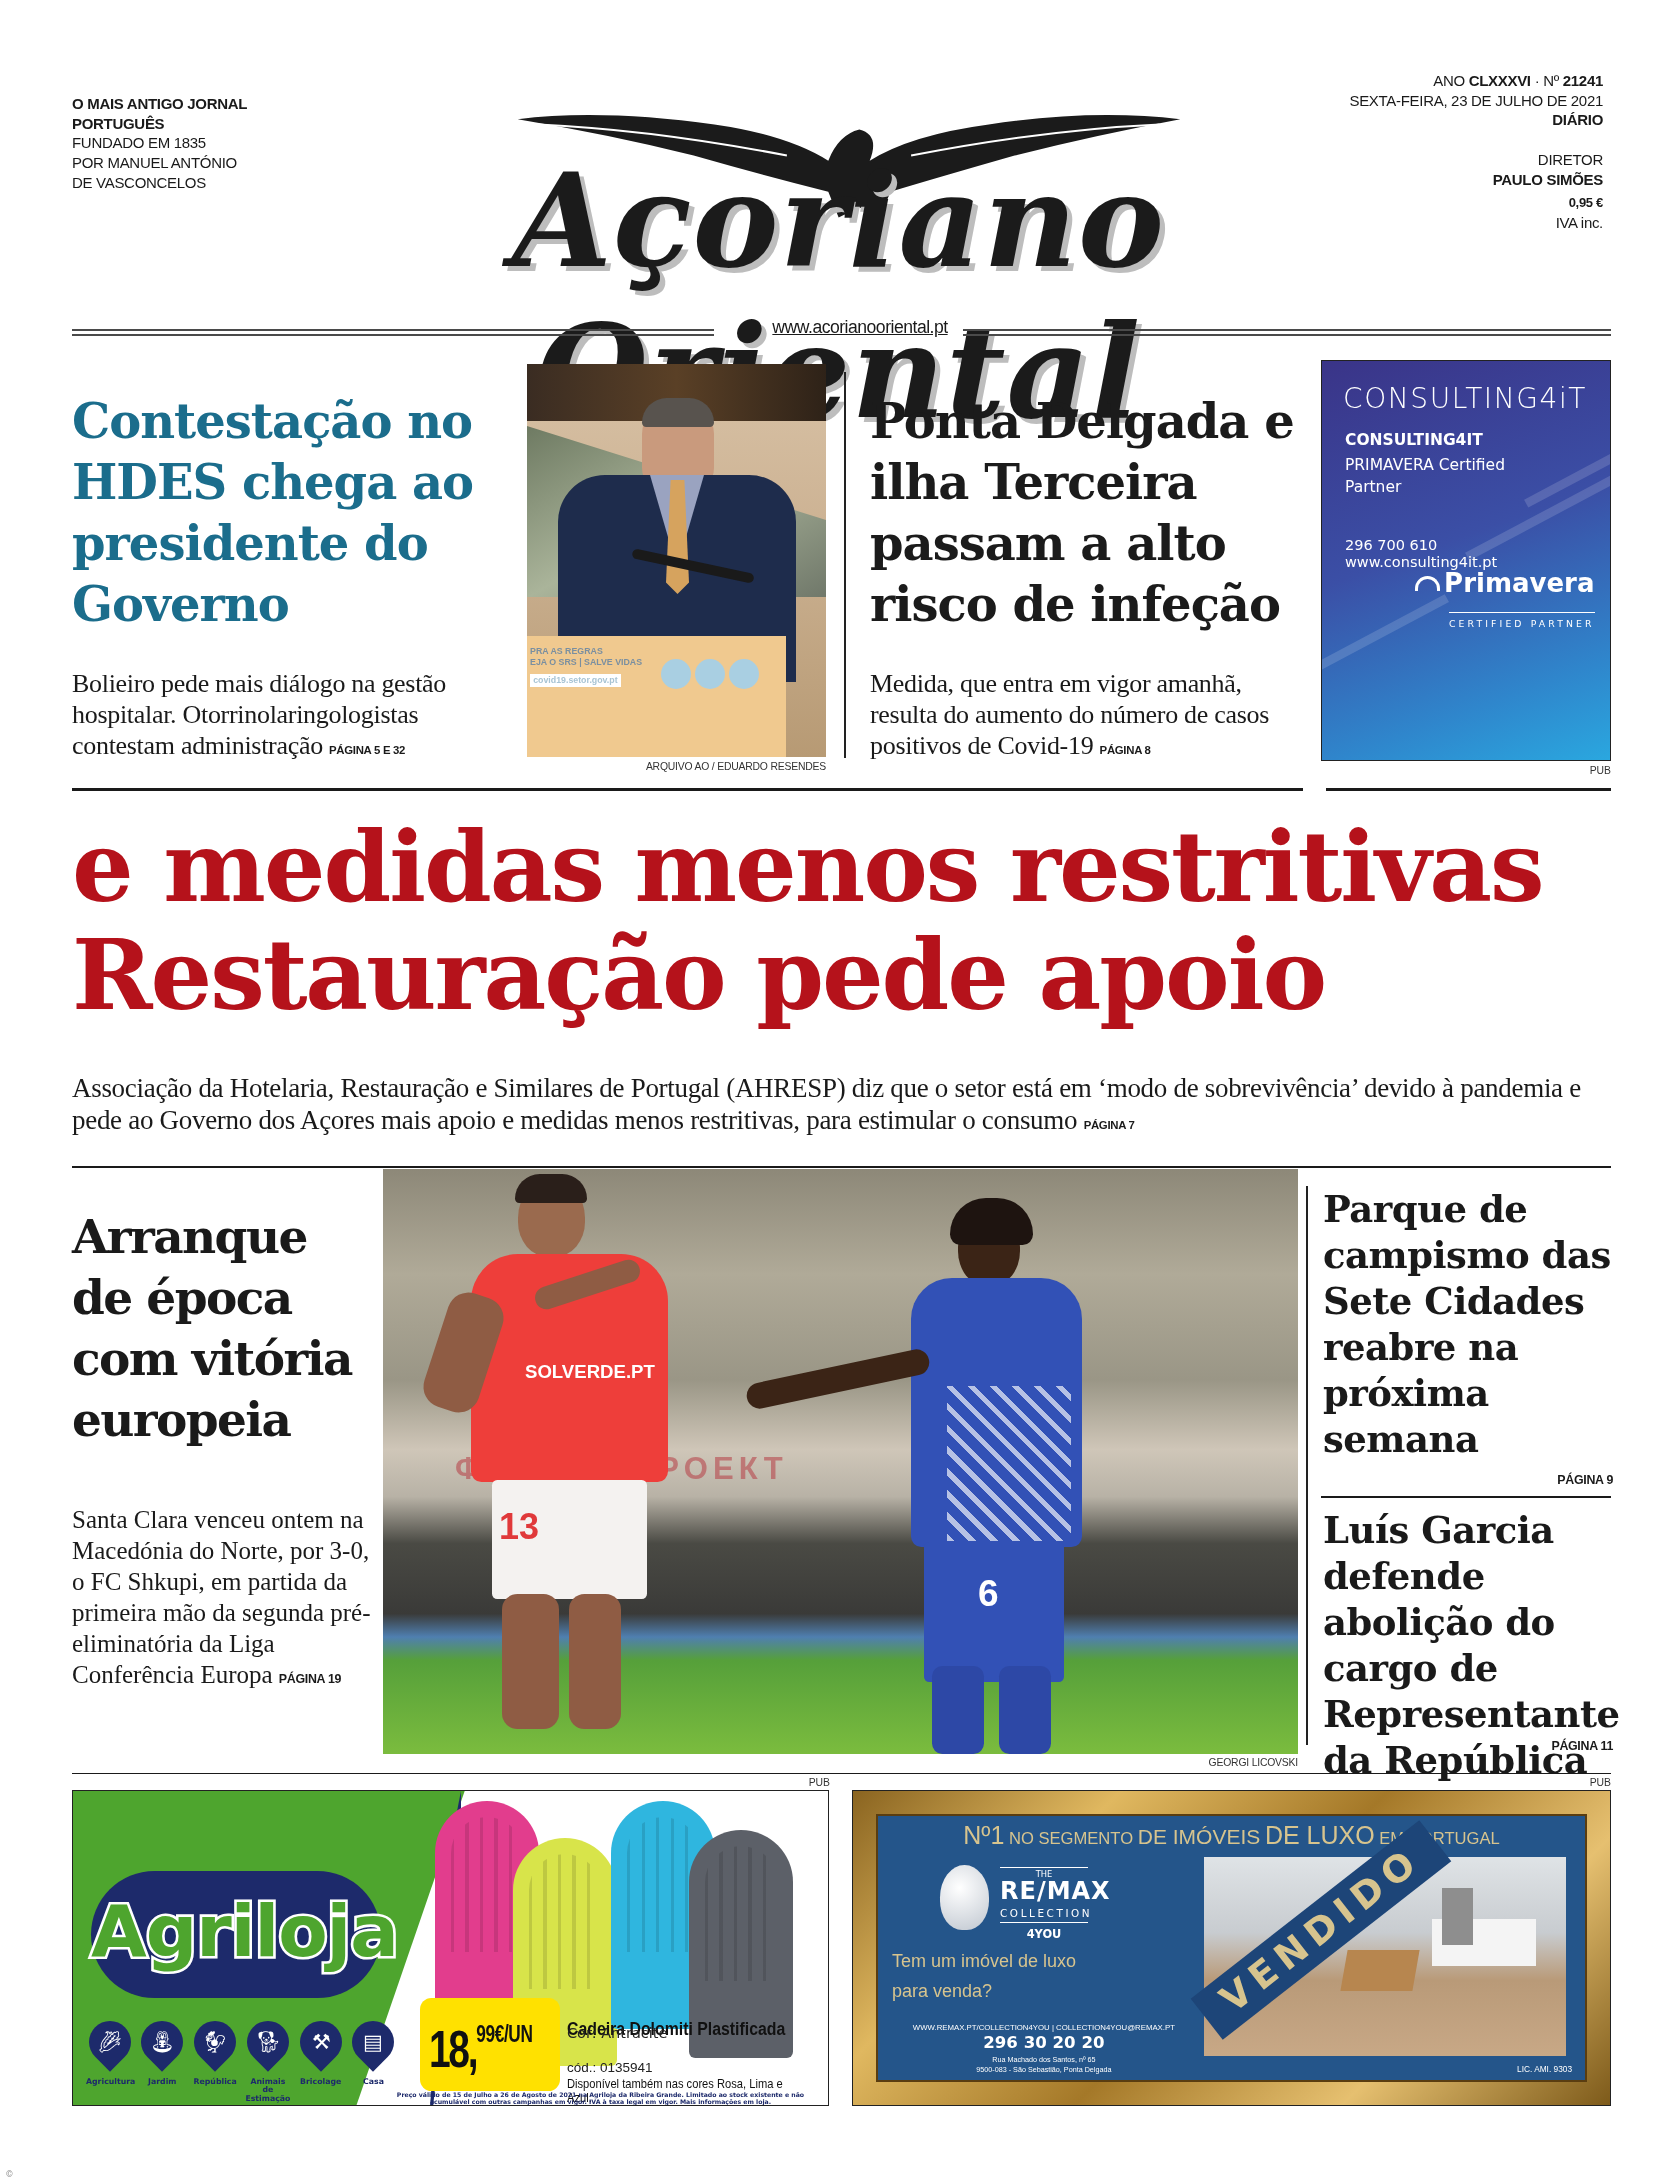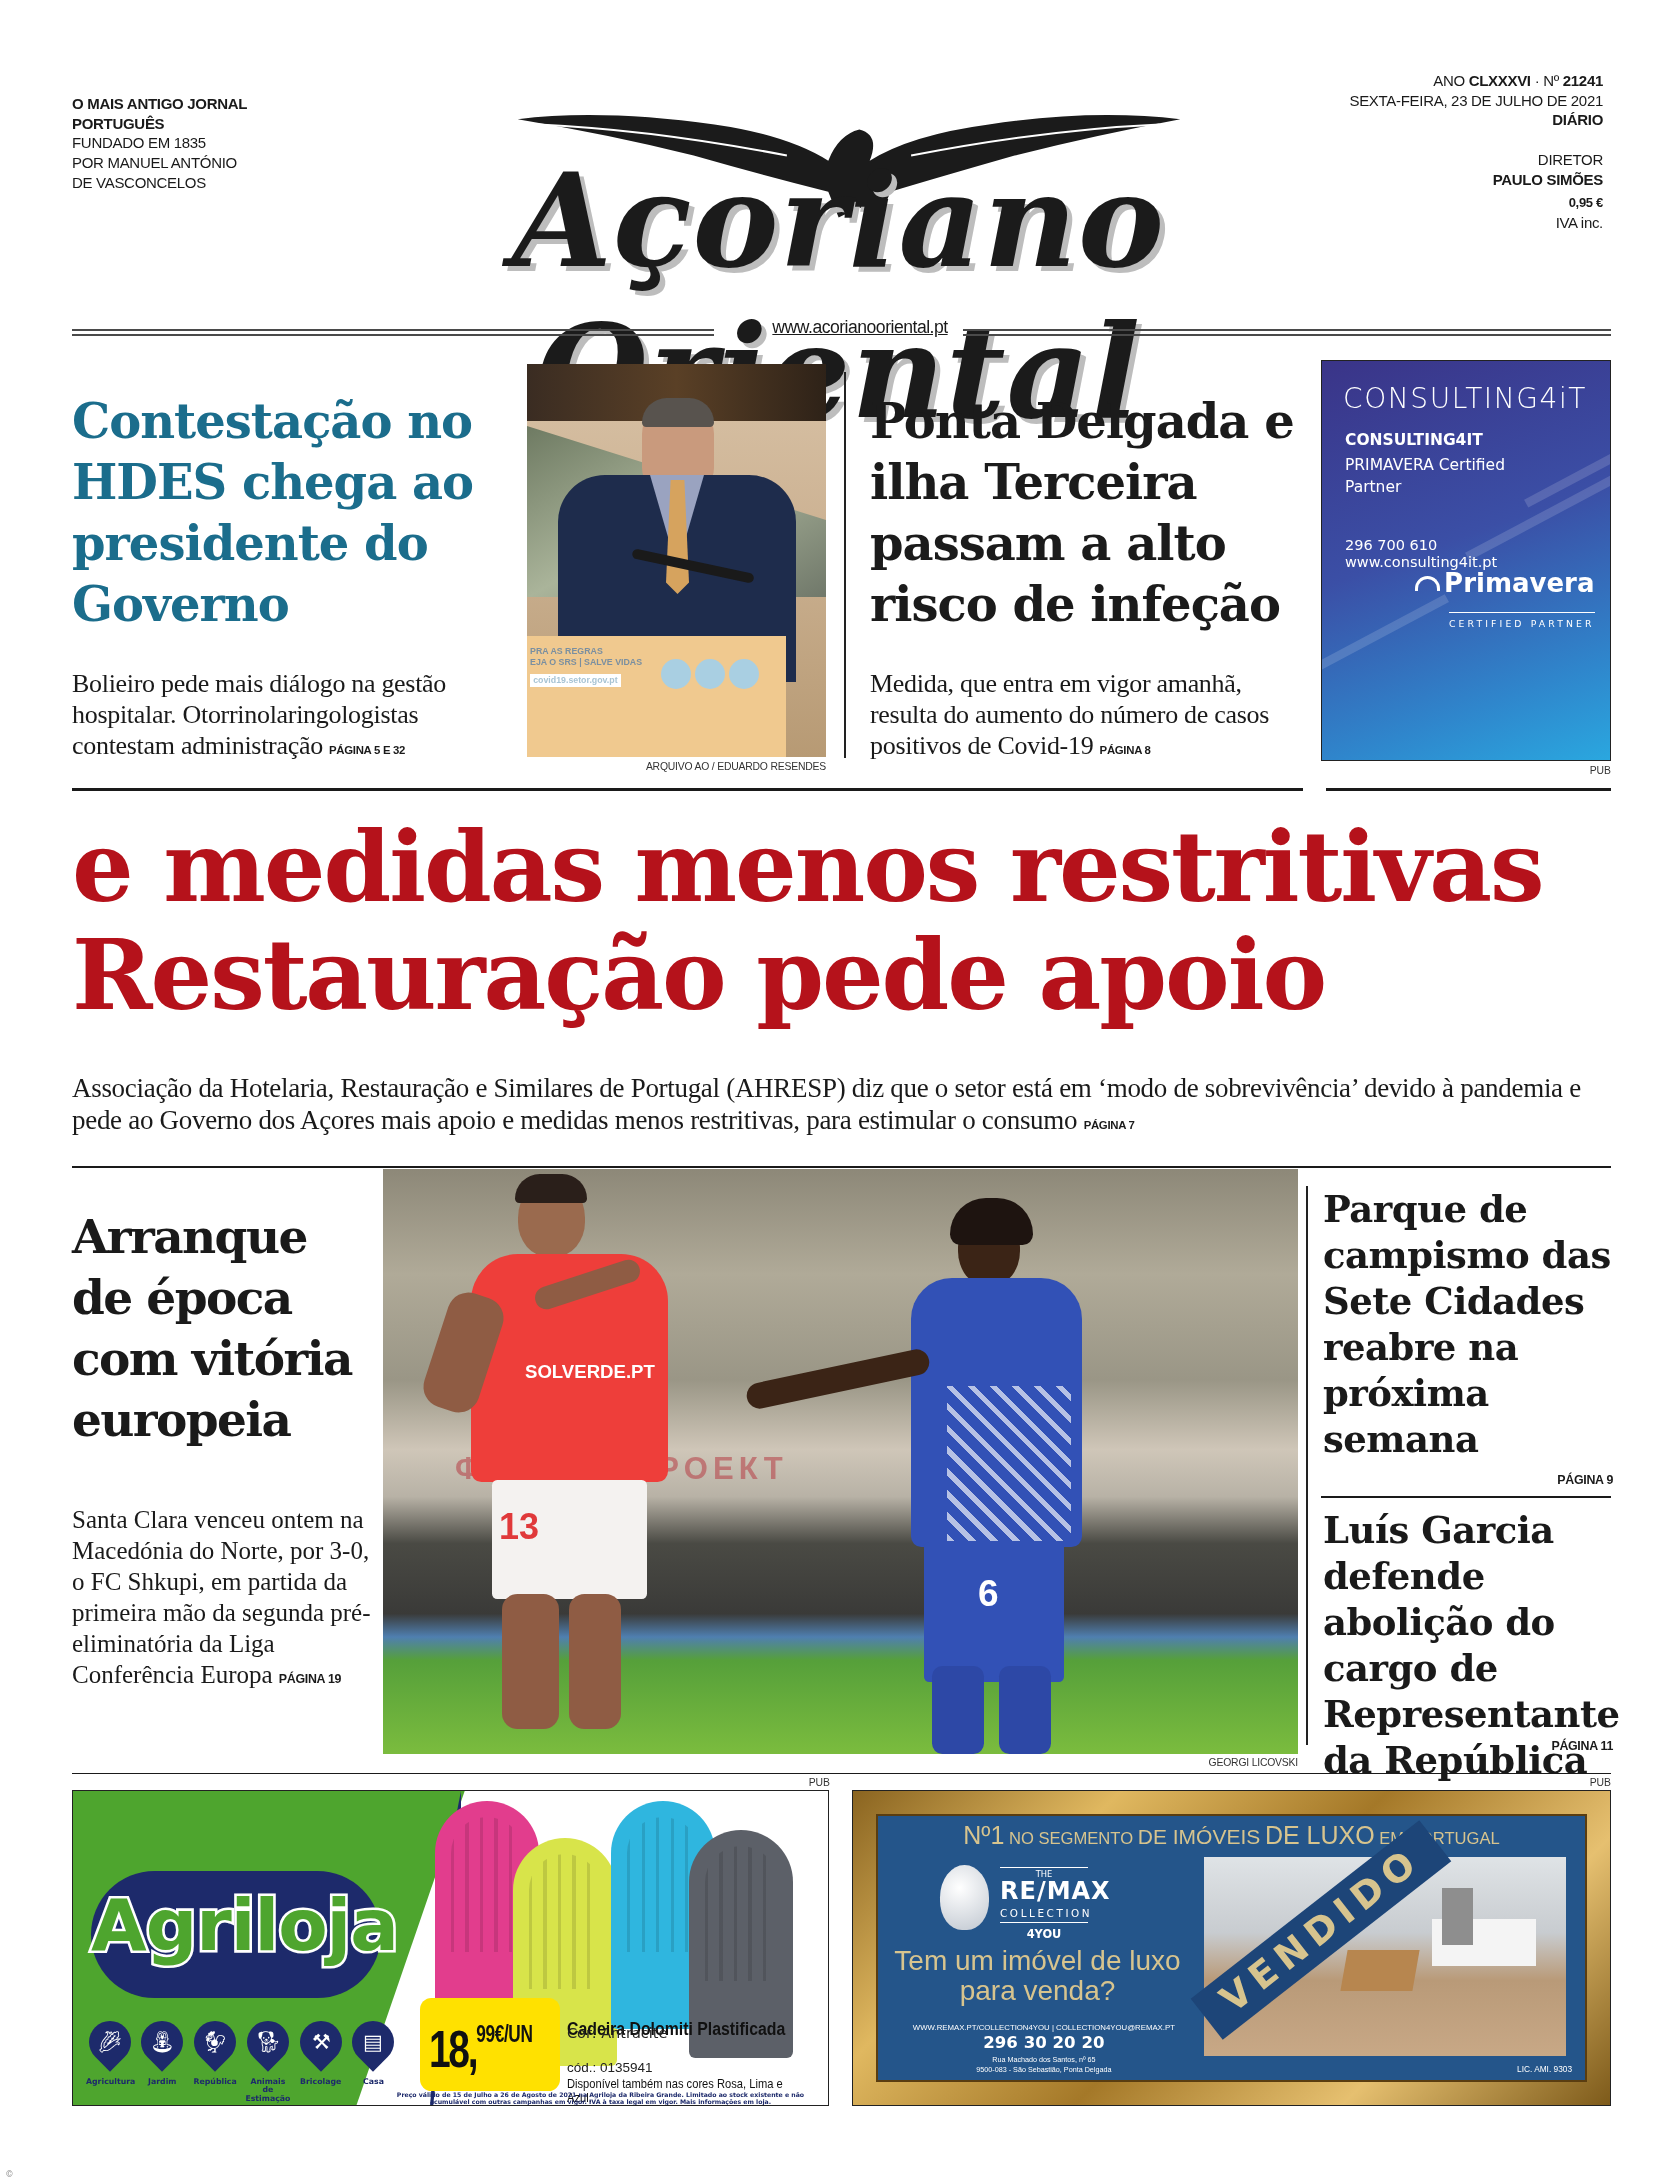--- a/index.html
+++ b/index.html
@@ -54,21 +54,21 @@
   
   .sport-head { left: 72px; top: 1206px; width: 290px; font-family: "DejaVu Serif", serif; font-weight: bold; font-size: 47px; line-height: 61px; letter-spacing: -1.6px; }
   .sport-body { left: 72px; top: 1504px; width: 300px; font-family: "Liberation Serif", serif; font-size: 25px; line-height: 31px; }
 
   .side-head { font-family: "DejaVu Serif", serif; font-weight: bold; font-size: 37px; line-height: 46px; letter-spacing: -0.5px; }
 
   
   .agri { left: 72px; top: 1790px; width: 757px; height: 316px; border: 1.6px solid #222; background: #fff; overflow: hidden; }
   .agri .green { position: absolute; left: 0; top: 0; width: 466px; height: 316px; background: #4ea52e; border-radius: 0 0 0 0; clip-path: polygon(0 0, 100% 0, 60% 100%, 0 100%); }
   .agri .pill { position: absolute; left: 18px; top: 80px; width: 290px; height: 127px; background: #1d2a6b; border-radius: 65px; }
-  .agri .pill-text { position: absolute; left: 0; top: 12px; width: 100%; text-align: center; font-family: "DejaVu Sans", sans-serif; font-weight: bold; font-size: 72px; color: #4ea52e; -webkit-text-stroke: 5.2px #fff; paint-order: stroke fill; letter-spacing: -1px; }
+  .agri .pill-text { position: absolute; left: 0; top: 18px; width: 100%; text-align: center; font-family: "DejaVu Sans", sans-serif; font-weight: bold; font-size: 72px; color: #4ea52e; -webkit-text-stroke: 5.2px #fff; paint-order: stroke fill; letter-spacing: -1px; }
   .agri .cats { position: absolute; left: 13px; top: 230px; width: 311px; display: flex; justify-content: space-between; }
   .agri .cat { width: 47px; text-align: center; }
   .agri .pin { width: 42px; height: 42px; margin: 0 auto; background: #1d2a6b; border-radius: 50% 50% 50% 0; transform: rotate(-45deg); display: flex; align-items: center; justify-content: center; }
   .agri .pin span { transform: rotate(45deg); color: #fff; font-size: 21px; }
   .agri .cat-label { font-family: "DejaVu Sans", sans-serif; font-weight: bold; font-size: 7.8px; color: #1d2a6b; margin-top: 14.5px; line-height: 8.8px; }
   .agri .chair { position: absolute; width: 104px; height: 228px; border-radius: 52px 52px 6.2px 6.2px; }
   .agri .chair::before { content: ""; position: absolute; left: 15.5px; top: 15.5px; width: 72px; height: 135px; background: repeating-linear-gradient(90deg, rgba(0,0,0,0.12) 0 3.1px, transparent 3.1px 14.5px); border-radius: 36px 36px 0 0; }
   .agri .price-box { position: absolute; left: 347px; top: 207px; width: 140px; height: 93px; background: #ffe100; border-radius: 11.4px; }
   .agri .price { position: absolute; left: 9.3px; top: 21px; font-family: "Liberation Sans", sans-serif; font-weight: bold; font-size: 52px; letter-spacing: -3.1px; transform: scaleX(0.75); transform-origin: left; color: #111; }
   .agri .price sup { font-size: 23px; vertical-align: 25px; letter-spacing: -0.5px; }
@@ -81,21 +81,21 @@
   
   .remax { left: 852px; top: 1790px; width: 759px; height: 316px; border: 1.6px solid #222; background: linear-gradient(135deg, #8a6420, #e0b860 25%, #a47828 50%, #e6c070 75%, #7d5a1a); padding: 23px; }
   .remax .inner { position: relative; width: 100%; height: 100%; background: #24558a; border: 2.1px solid #5a3d10; overflow: hidden; }
   .remax .top { position: absolute; left: 0; top: 5.2px; width: 100%; text-align: center; color: #d7c48e; font-family: "Liberation Sans", sans-serif; font-size: 16.6px; }
   .remax .top .big { font-size: 25px; }
   .remax .balloon { position: absolute; left: 62px; top: 49px; width: 49px; height: 65px; background: radial-gradient(circle at 40% 35%, #fff, #bfc6cf); border-radius: 50% 50% 45% 45%; }
   .remax .the { position: absolute; left: 122px; top: 51px; width: 88px; text-align: center; color: #fff; font-family: "DejaVu Sans", sans-serif; font-size: 8.3px; border-top: 1px solid #fff; padding-top: 1px; }
   .remax .rm { position: absolute; left: 122px; top: 61px; width: 88px; text-align: center; color: #fff; font-family: "DejaVu Sans", sans-serif; font-weight: bold; font-size: 24px; letter-spacing: 1px; }
   .remax .coll { position: absolute; left: 122px; top: 91px; width: 88px; text-align: center; color: #fff; font-family: "DejaVu Sans", sans-serif; font-size: 10.4px; letter-spacing: 2.6px; border-bottom: 1px solid #fff; padding-bottom: 3.1px; }
   .remax .you { position: absolute; left: 122px; top: 111px; width: 88px; text-align: center; color: #fff; font-family: "DejaVu Sans", sans-serif; font-weight: bold; font-size: 11.4px; }
-  .remax .q { position: absolute; left: 4px; top: 130px; width: 311px; text-align: center; color: #d7c48e; font-family: "Liberation Sans", sans-serif; font-size: 28px; line-height: 30px; }
+  .remax .q { position: absolute; left: 14px; top: 130px; width: 311px; color: #d7c48e; font-family: "Liberation Sans", sans-serif; font-size: 18px; line-height: 30px; }
   .remax .web { position: absolute; left: 10.4px; top: 207px; width: 311px; text-align: center; color: #fff; font-family: "Liberation Sans", sans-serif; font-size: 7.8px; }
   .remax .ph { position: absolute; left: 10.4px; top: 217px; width: 311px; text-align: center; color: #fff; font-family: "DejaVu Sans", sans-serif; font-weight: bold; font-size: 16.6px; }
   .remax .addr { position: absolute; left: 10.4px; top: 239px; width: 311px; text-align: center; color: #fff; font-family: "Liberation Sans", sans-serif; font-size: 7.2px; line-height: 10.4px; }
   .remax .room { position: absolute; left: 326px; top: 41px; width: 362px; height: 199px; background: linear-gradient(180deg, #dfe3e6 0%, #c8ccd0 38%, #b99a78 62%, #c8a886 100%); overflow: hidden; }
   .remax .sold { position: absolute; left: 298px; top: 88px; width: 290px; height: 52px; background: #1d4578; color: #d7c48e; font-family: "DejaVu Sans", sans-serif; font-weight: bold; font-size: 37px; letter-spacing: 7.2px; text-align: center; line-height: 52px; transform: rotate(-38deg); }
   .remax .lic { position: absolute; right: 13px; bottom: 6.2px; color: #fff; font-family: "Liberation Sans", sans-serif; font-size: 8.3px; }
 </style>
 </head>
 <body>
 

